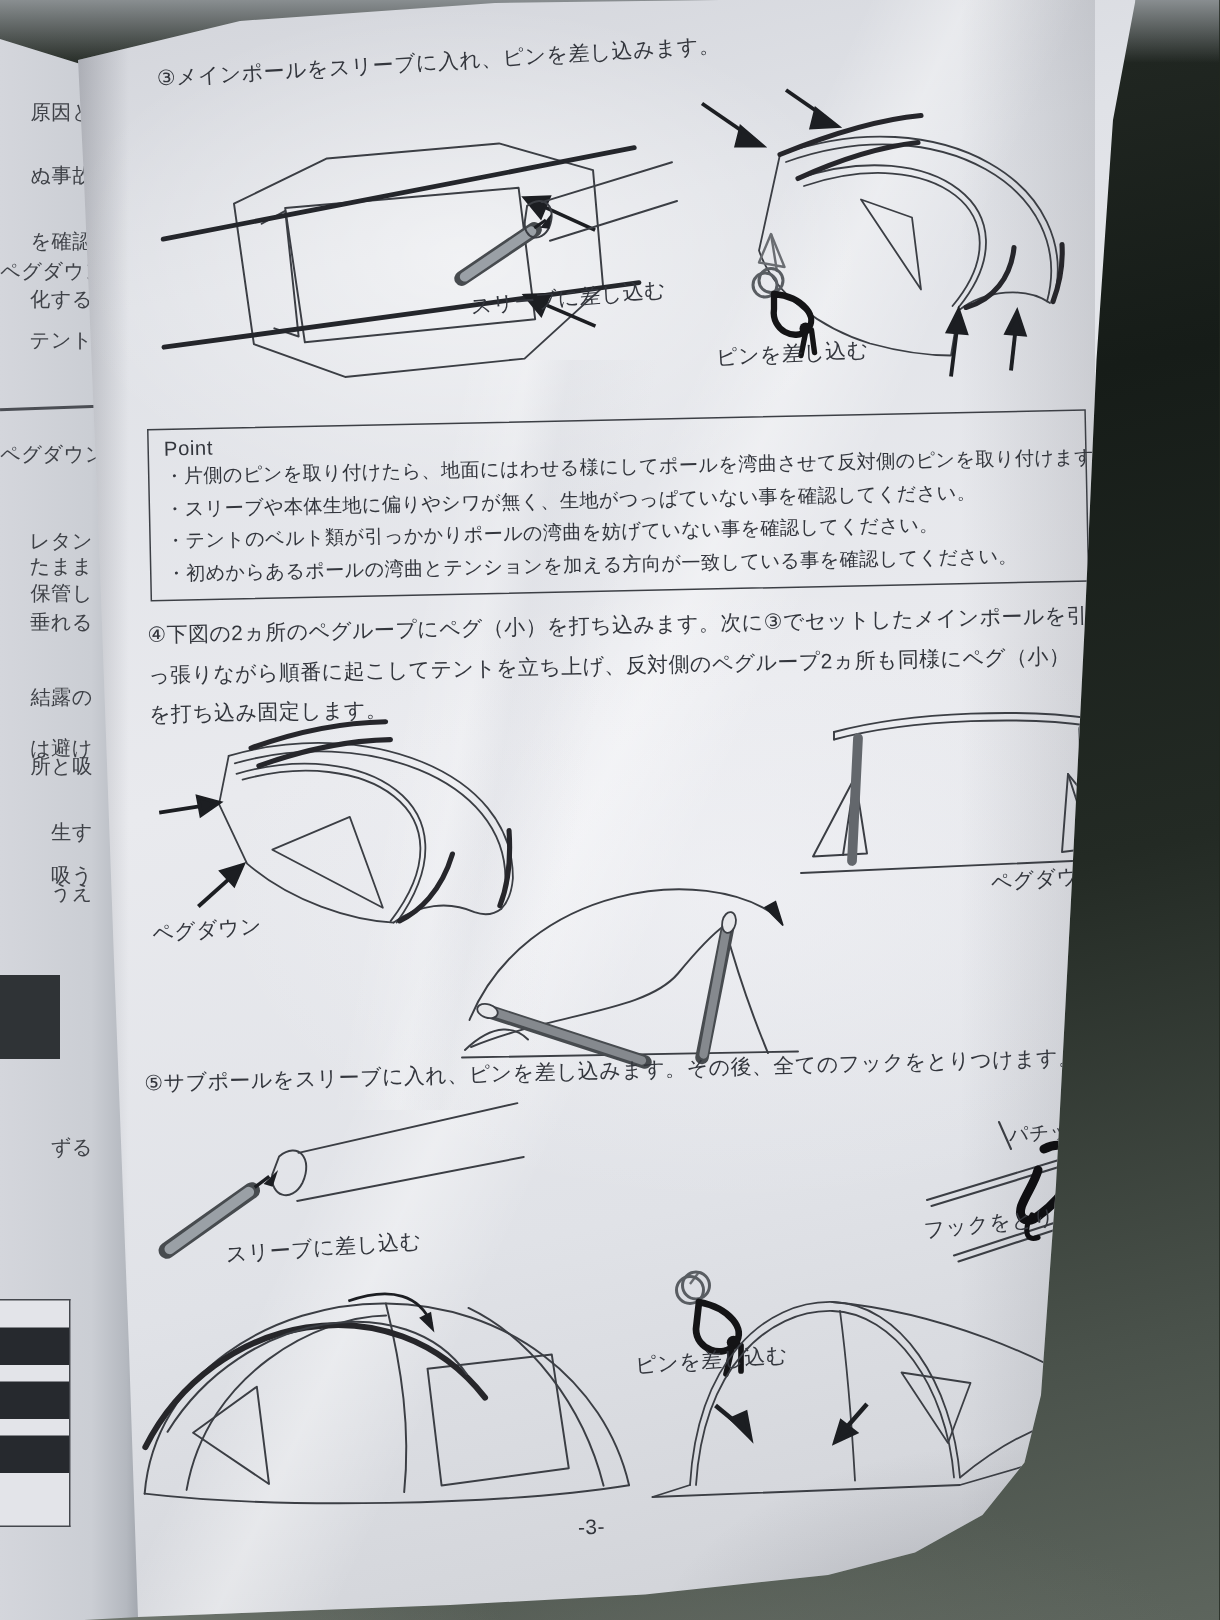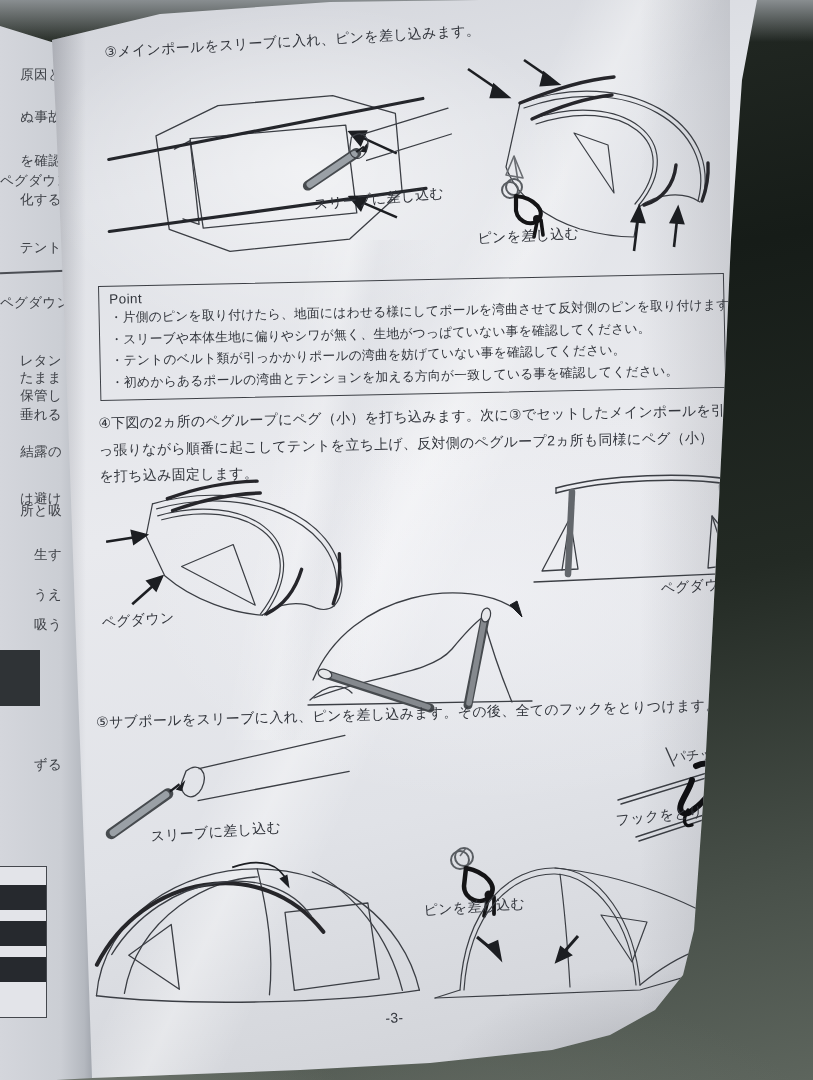--- a/index.html
+++ b/index.html
@@ -57,33 +57,33 @@
 
 <div class="photo">
   <div class="bg"></div>
 
   <div class="facing">
     <span class="fp-frag" style="top:66px">原因と</span>
     <span class="fp-frag" style="top:108px">ぬ事故</span>
     <span class="fp-frag" style="top:152px">を確認</span>
     <span class="fp-frag" style="top:172px">ペグダウン</span>
     <span class="fp-frag" style="top:191px">化する</span>
-    <span class="fp-frag" style="top:239px">テント</span>
+    <span class="fp-frag" style="top:218px">テント</span>
     <div class="fp-line"></div>
     <span class="fp-frag" style="top:294px">ペグダウン</span>
     <span class="fp-frag" style="top:352px">レタン</span>
     <span class="fp-frag" style="top:369px">たまま</span>
     <span class="fp-frag" style="top:387px">保管し</span>
     <span class="fp-frag" style="top:406px">垂れる</span>
-    <span class="fp-frag" style="top:443px">結露の</span>
+    <span class="fp-frag" style="top:456px">結露の</span>
     <span class="fp-frag" style="top:490px">は避け</span>
     <span class="fp-frag" style="top:502px">所と吸</span>
     <span class="fp-frag" style="top:546px">生す</span>
     <span class="fp-frag" style="top:586px">うえ</span>
-    <span class="fp-frag" style="top:616px">吸う</span>
+    <span class="fp-frag" style="top:575px">吸う</span>
     <div class="fp-block"></div>
     <span class="fp-frag" style="top:756px">ずる</span>
     <div class="fp-table">
       <div class="stripe" style="top:18px"></div>
       <div class="stripe" style="top:54px"></div>
       <div class="stripe" style="top:90px"></div>
     </div>
   </div>
 
   <div class="paper">

